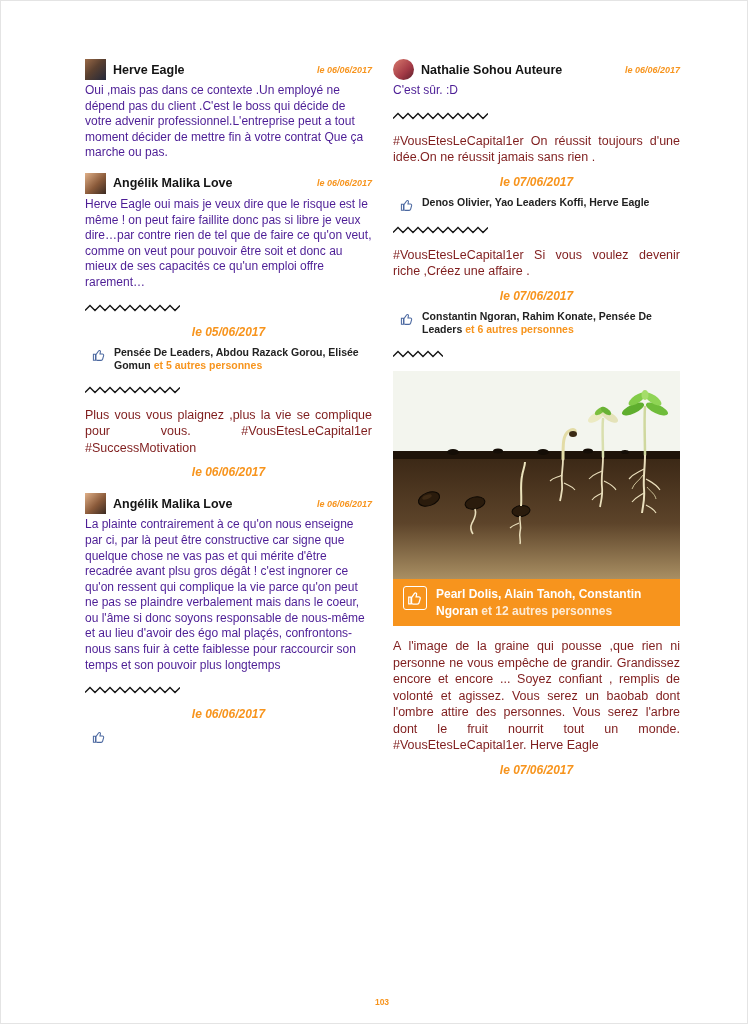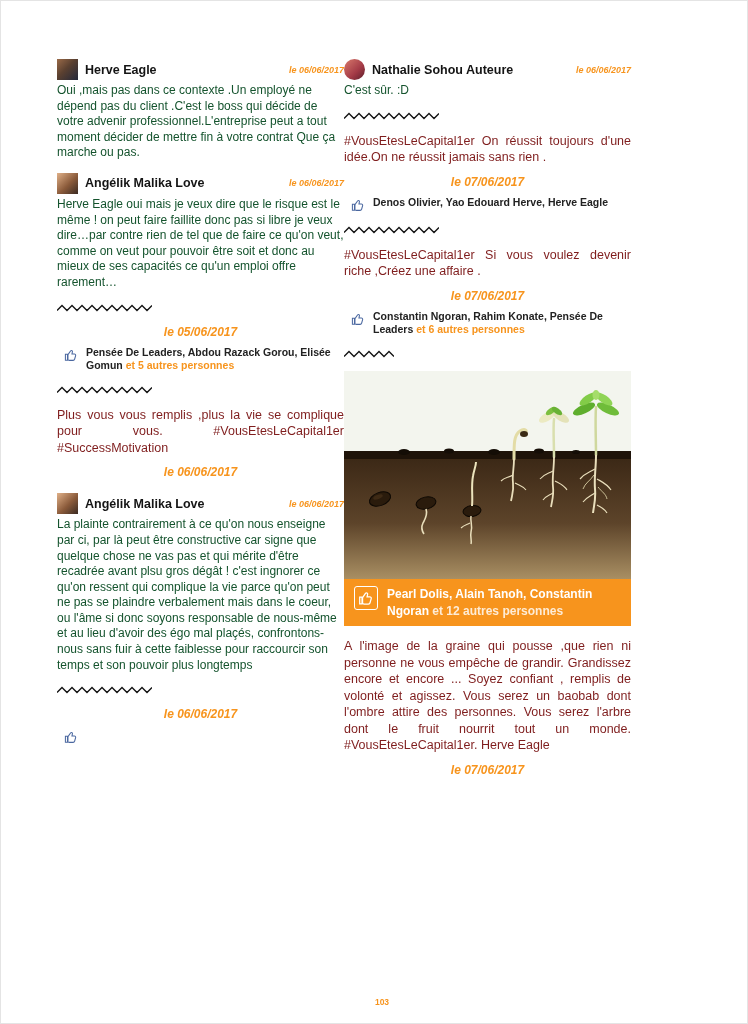--- a/index.html
+++ b/index.html
@@ -1,28 +1,28 @@
 <!DOCTYPE html>
 <html><head>
 <meta charset="utf-8">
 <style>
   html,body{margin:0;padding:0;background:#ffffff;}
   .page{position:relative;width:748px;height:1024px;background:#fff;border:1px solid #e4e4e4;
         box-sizing:border-box;font-family:"Liberation Sans",sans-serif;overflow:hidden;}
-  .cols{display:flex;gap:0;padding:58px 78px 0 56px;}
+  .cols{display:flex;gap:21px;padding:58px 78px 0 84px;}
   .col{width:287px;flex:0 0 287px;}
 
   .comment{margin-bottom:12px;}
   .chead{display:flex;align-items:center;gap:7px;margin-bottom:3px;}
   .avatar{width:21px;height:21px;flex:0 0 21px;background:linear-gradient(135deg,#9a6a48 0%,#5a4030 45%,#23283a 100%);}
   .avatar.angelik{background:linear-gradient(135deg,#e0b088 0%,#8a5a3a 55%,#3a2a22 100%);}
   .avatar.nathalie{border-radius:50%;background:linear-gradient(135deg,#d97a6d 0%,#a33a46 60%,#5a1e2a 100%);}
   .cname{font-size:12.5px;font-weight:bold;color:#141414;}
   .cdate{margin-left:auto;font-size:9px;font-weight:bold;font-style:italic;color:#F7941D;white-space:nowrap;}
-  .ctext{font-size:12px;line-height:1.3;color:#14532d;}
+  .ctext{font-size:12px;line-height:1.3;color:#4c1d95;}
 
   .divider{margin:13px 0;}
   .divider svg{display:block;}
 
   .post-text{font-size:12.5px;line-height:1.32;color:#7f1d1d;text-align:justify;}
   .pdate{text-align:center;font-size:12px;font-weight:bold;font-style:italic;color:#F7941D;margin:9px 0 7px;}
 
   .likes{display:flex;gap:7px;align-items:flex-start;padding-left:6px;margin-bottom:4px;}
   .thumb{flex:0 0 16px;width:16px;height:16px;margin-top:1px;}
   .ltext{font-size:10.5px;line-height:1.3;font-weight:bold;color:#222;}
@@ -83,21 +83,21 @@
         </div>
       </div>
 
       <div class="divider">
         <svg width="95" height="8" viewBox="0 0 95 8">
             <polyline points="0,6.5 5,1.5 10,6.5 15,1.5 20,6.5 25,1.5 30,6.5 35,1.5 40,6.5 45,1.5 50,6.5 55,1.5 60,6.5 65,1.5 70,6.5 75,1.5 80,6.5 85,1.5 90,6.5 95,1.5" fill="none" stroke="#141414" stroke-width="1.4"></polyline>
           </svg>
       </div>
 
       <div>
-        <div class="post-text">Plus vous vous remplis ,plus la vie se complique pour vous. #VousEtesLeCapital1er #SuccessMotivation</div>
+        <div class="post-text">Plus vous vous plaignez ,plus la vie se complique pour vous. #VousEtesLeCapital1er #SuccessMotivation</div>
         <div class="pdate">le 06/06/2017</div>
       </div>
 
       <div class="comment" style="margin-top:14px;">
         <div class="chead">
           <div class="avatar angelik"></div>
           <span class="cname">Angélik Malika Love</span>
           <span class="cdate">le 06/06/2017</span>
         </div>
         <div class="ctext">La plainte contrairement à ce qu'on nous enseigne par ci, par là peut être constructive car signe que quelque chose ne vas pas et qui mérite d'être recadrée avant plsu gros dégât ! c'est ingnorer ce qu'on ressent qui complique la vie parce qu'on peut ne pas se plaindre verbalement mais dans le coeur, ou l'âme si donc soyons responsable de nous-même et au lieu d'avoir des égo mal plaçés, confrontons-nous sans fuir à cette faiblesse pour raccourcir son temps et son pouvoir plus longtemps</div>
@@ -138,21 +138,21 @@
       </div>
 
       <div>
         <div class="post-text">#VousEtesLeCapital1er On réussit toujours d'une idée.On ne réussit jamais sans rien .</div>
         <div class="pdate">le 07/06/2017</div>
         <div class="likes">
           <svg class="thumb" viewBox="0 0 20 20">
               <path d="M3 9h2.6v7.5H3z M6.2 16c.5.4 1.2.7 1.9.7h4.6c.9 0 1.6-.6 1.8-1.4l1.3-4.6c.3-1-.5-1.9-1.5-1.9h-3.1l.6-2.9c.2-.8-.4-1.6-1.3-1.6-.4 0-.9.2-1.1.6L6.2 9.6z" fill="none" stroke="#4b68a0" stroke-width="1.3"></path>
             </svg>
           <div class="ltext">
-            <span>Denos Olivier, Yao Edouard Herve, Herve Eagle</span>
+            <span>Denos Olivier, Yao Leaders Koffi, Herve Eagle</span>
             <span class="lothers"></span>
           </div>
         </div>
       </div>
 
       <div class="divider">
         <svg width="95" height="8" viewBox="0 0 95 8">
             <polyline points="0,6.5 5,1.5 10,6.5 15,1.5 20,6.5 25,1.5 30,6.5 35,1.5 40,6.5 45,1.5 50,6.5 55,1.5 60,6.5 65,1.5 70,6.5 75,1.5 80,6.5 85,1.5 90,6.5 95,1.5" fill="none" stroke="#141414" stroke-width="1.4"></polyline>
           </svg>
       </div>

